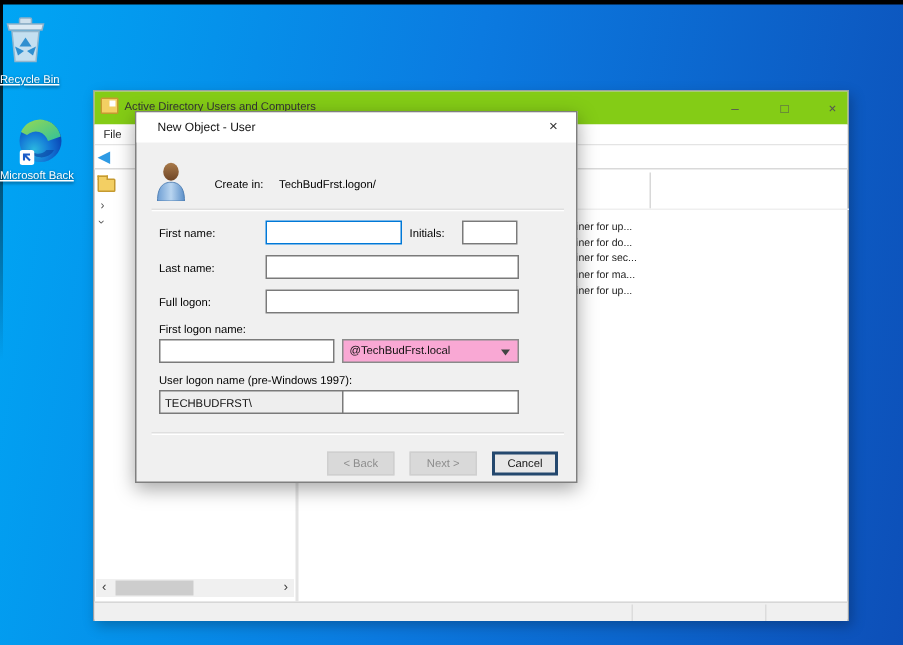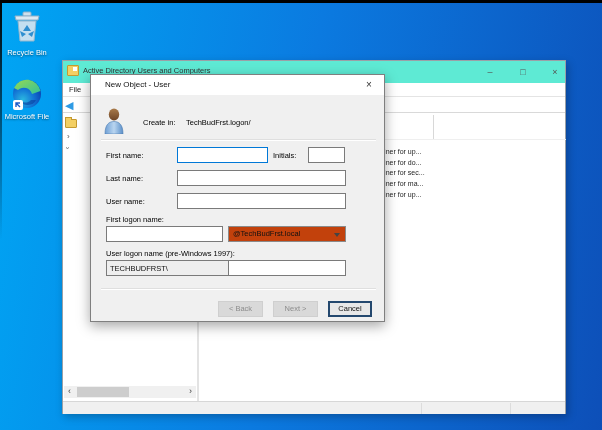--- a/index.html
+++ b/index.html
@@ -7,28 +7,28 @@
     font-family:"Liberation Sans",sans-serif;
     background:linear-gradient(100deg,#00a6f4 0%,#0b7ae0 48%,#0d4fb8 100%);}
   .abs{position:absolute;}
   .nosel{user-select:none;}
 
   
   .edge-top{left:0;top:0;width:602px;height:3px;background:#000;}
   .edge-left{left:0;top:0;width:2px;height:240px;background:linear-gradient(#000,rgba(0,0,0,0));}
 
   
-  .dicon{width:54px;text-align:center;color:#fff;font-size:7.5px;line-height:8.5px;
-    text-shadow:0 1px 2px rgba(0,0,0,.55);}
+  .dicon{width:54px;color:#fff;font-size:7.5px;line-height:8.5px;
+    text-shadow:0 1px 2px rgba(0,0,0,.55);text-decoration:underline;}
   .dicon .art{display:block;margin:0 auto 2px auto;}
 
   
   #aduc{left:62px;top:60px;width:504px;height:354px;background:#fff;
     border:1px solid #9aa0a6;box-shadow:2px 3px 8px rgba(0,0,0,.25);box-sizing:border-box;}
-  #aduc .titlebar{left:0;top:0;width:100%;height:22px;background:#5eead4;}
+  #aduc .titlebar{left:0;top:0;width:100%;height:22px;background:#84cc16;}
   #aduc .title-text{left:20px;top:5px;font-size:7.5px;color:#333;white-space:nowrap;}
   .winctl{top:0;width:18px;height:22px;text-align:center;line-height:22px;color:#555;font-size:9px;}
   #aduc .menubar{left:0;top:22px;width:100%;height:14px;background:#fff;border-bottom:1px solid #e4e4e4;box-sizing:border-box;}
   #aduc .menu-item{left:6px;top:2px;font-size:7.5px;color:#222;}
   #aduc .toolbar{left:0;top:36px;width:100%;height:16px;background:#fff;border-bottom:1px solid #d9d9d9;box-sizing:border-box;}
   .back-arrow{left:2px;top:1px;font-size:11px;color:#2e9ae4;line-height:14px;}
   .tree-folder{left:2px;top:58px;width:12px;height:9px;background:#f3cf63;border:1px solid #c59a30;border-radius:1px;box-sizing:border-box;}
   .tree-folder:before{content:"";position:absolute;left:-1px;top:-3px;width:5px;height:2px;background:#f3cf63;border:1px solid #c59a30;border-bottom:none;}
   .chev{font-size:8px;color:#555;line-height:8px;}
   .sep-v{left:134px;top:52px;width:2px;height:288px;background:#e3e3e3;}
@@ -48,21 +48,21 @@
     border:1px solid #7f7f7f;box-shadow:0 4px 12px rgba(0,0,0,.35);box-sizing:border-box;}
   #dlg .dtitle{left:0;top:0;width:100%;height:20px;background:#fff;}
   #dlg .dtitle-text{left:14px;top:5px;font-size:8px;color:#111;}
   .dlg-close{right:4px;top:0px;width:22px;height:20px;text-align:center;line-height:20px;font-size:10px;color:#333;}
   .etched{height:1px;background:#dfdfdf;border-bottom:1px solid #fff;}
   .flabel{font-size:7.5px;color:#000;white-space:nowrap;text-align:center;}
   .tbox{background:#fff;border:1px solid #7a7a7a;box-sizing:border-box;
     font-family:"Liberation Sans",sans-serif;font-size:7.5px;color:#111;padding:1px 3px;}
   .tbox.focus{border-color:#0078d7;}
   .tbox.disabled{background:#eeeeee;}
-  .combo{background:#c2410c;border:1px solid #8a8a8a;box-sizing:border-box;font-size:7.5px;color:#111;
+  .combo{background:#f9a8d4;border:1px solid #8a8a8a;box-sizing:border-box;font-size:7.5px;color:#111;
     line-height:14px;padding-left:4px;}
   .combo .chevron{position:absolute;right:5px;top:6px;width:0;height:0;
     border-left:3px solid transparent;border-right:3px solid transparent;border-top:4px solid #444;}
   .btn{height:16px;box-sizing:border-box;text-align:center;font-size:7.5px;line-height:14px;}
   .btn.disabled{background:#d9d9d9;border:1px solid #cfcfcf;color:#8c8c8c;}
   .btn.default{background:#e8e8e8;border:2px solid #24486e;color:#111;line-height:12px;}
 </style>
 </head>
 <body>
 
@@ -101,21 +101,21 @@
         </defs>
         <circle cx="16" cy="15" r="14" fill="url(#egb)"></circle>
         <path d="M3,9 A14,14 0 0 1 29.5,12 L21,15 A8.5,8.5 0 0 0 7,11 Z" fill="url(#egg)" opacity="0.95"></path>
         <path d="M8,20 a9,8 0 0 0 17,1 l-5,0 a7,6 0 0 1 -12,-1 z" fill="#0a3f9e" opacity="0.6"></path>
       </svg>
       <svg width="10" height="10" viewBox="0 0 10 10" style="position:absolute;left:2px;bottom:1px;">
         <rect x="0" y="0" width="10" height="10" rx="2" fill="#fff"></rect>
         <path d="M3,7 L3,3 L7,3 M3,3 L7,7" stroke="#1b5cc8" stroke-width="1.4" fill="none"></path>
       </svg>
     </span>
-    <span>Microsoft File</span>
+    <span>Microsoft Back</span>
   </div>
 
   <div class="abs" id="aduc">
     <div class="abs titlebar">
       <div class="abs" style="left:4px;top:4px;width:12px;height:11px;background:#f3cf63;border:1px solid #c59a30;box-sizing:border-box;border-radius:1px;">
         <div style="position:absolute;right:1px;top:1px;width:4px;height:4px;background:#fff;"></div>
       </div>
       <div class="abs title-text nosel">Active Directory Users and Computers</div>
       <div class="abs winctl nosel" style="left:418px;"><span>–</span></div>
       <div class="abs winctl nosel" style="left:451px;"><span>□</span></div>
@@ -186,21 +186,21 @@
     <div class="abs etched" style="left:10px;top:64px;width:275px;"></div>
 
     <div class="abs flabel nosel" style="left:15px;top:76px;">First name:</div>
     <input class="abs tbox focus" style="left: 86px; top: 72px; width: 91px; height: 16px;" value="">
     <div class="abs flabel nosel" style="left:182px;top:76px;">Initials:</div>
     <input class="abs tbox" style="left: 217px; top: 72px; width: 37px; height: 16px;" value="">
 
     <div class="abs flabel nosel" style="left:15px;top:99px;">Last name:</div>
     <input class="abs tbox" style="left: 86px; top: 95px; width: 169px; height: 16px;" value="">
 
-    <div class="abs flabel nosel" style="left:15px;top:122px;">User name:</div>
+    <div class="abs flabel nosel" style="left:15px;top:122px;">Full logon:</div>
     <input class="abs tbox" style="left: 86px; top: 118px; width: 169px; height: 16px;" value="">
 
     <div class="abs flabel nosel" style="left:15px;top:140px;">First logon name:</div>
     <input class="abs tbox" style="left: 15px; top: 151px; width: 117px; height: 16px;" value="">
     <div class="abs combo nosel" style="left:137px;top:151px;width:118px;height:16px;">
       <span>@TechBudFrst.local</span>
       <span class="chevron"></span>
     </div>
 
     <div class="abs flabel nosel" style="left:15px;top:174px;">User logon name (pre-Windows 1997):</div>

